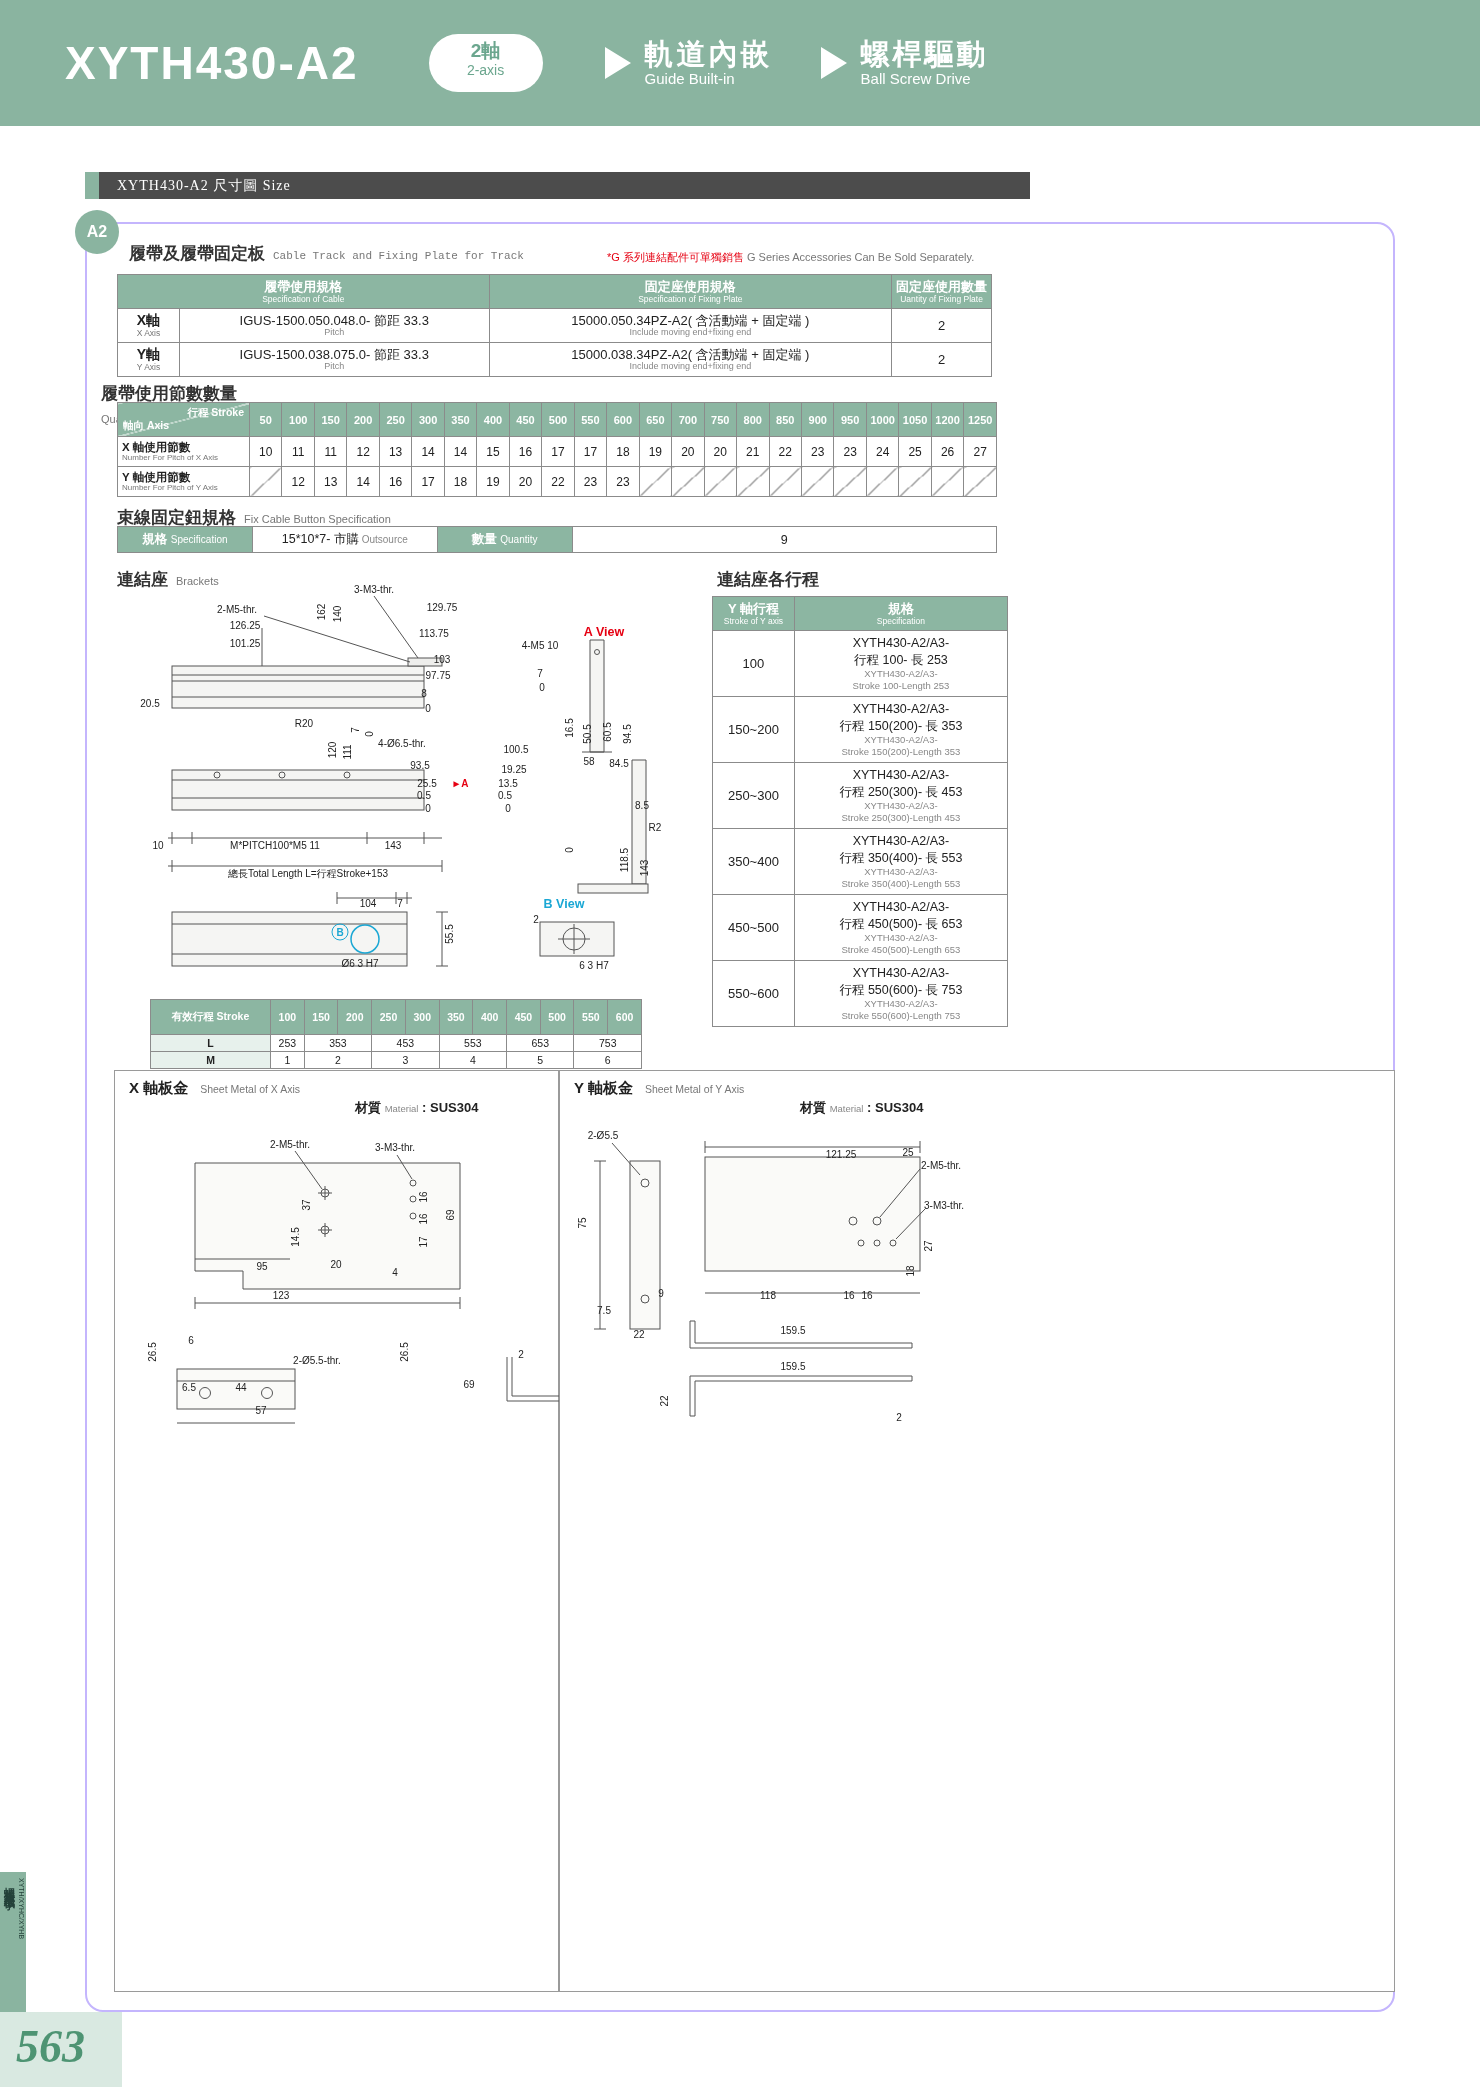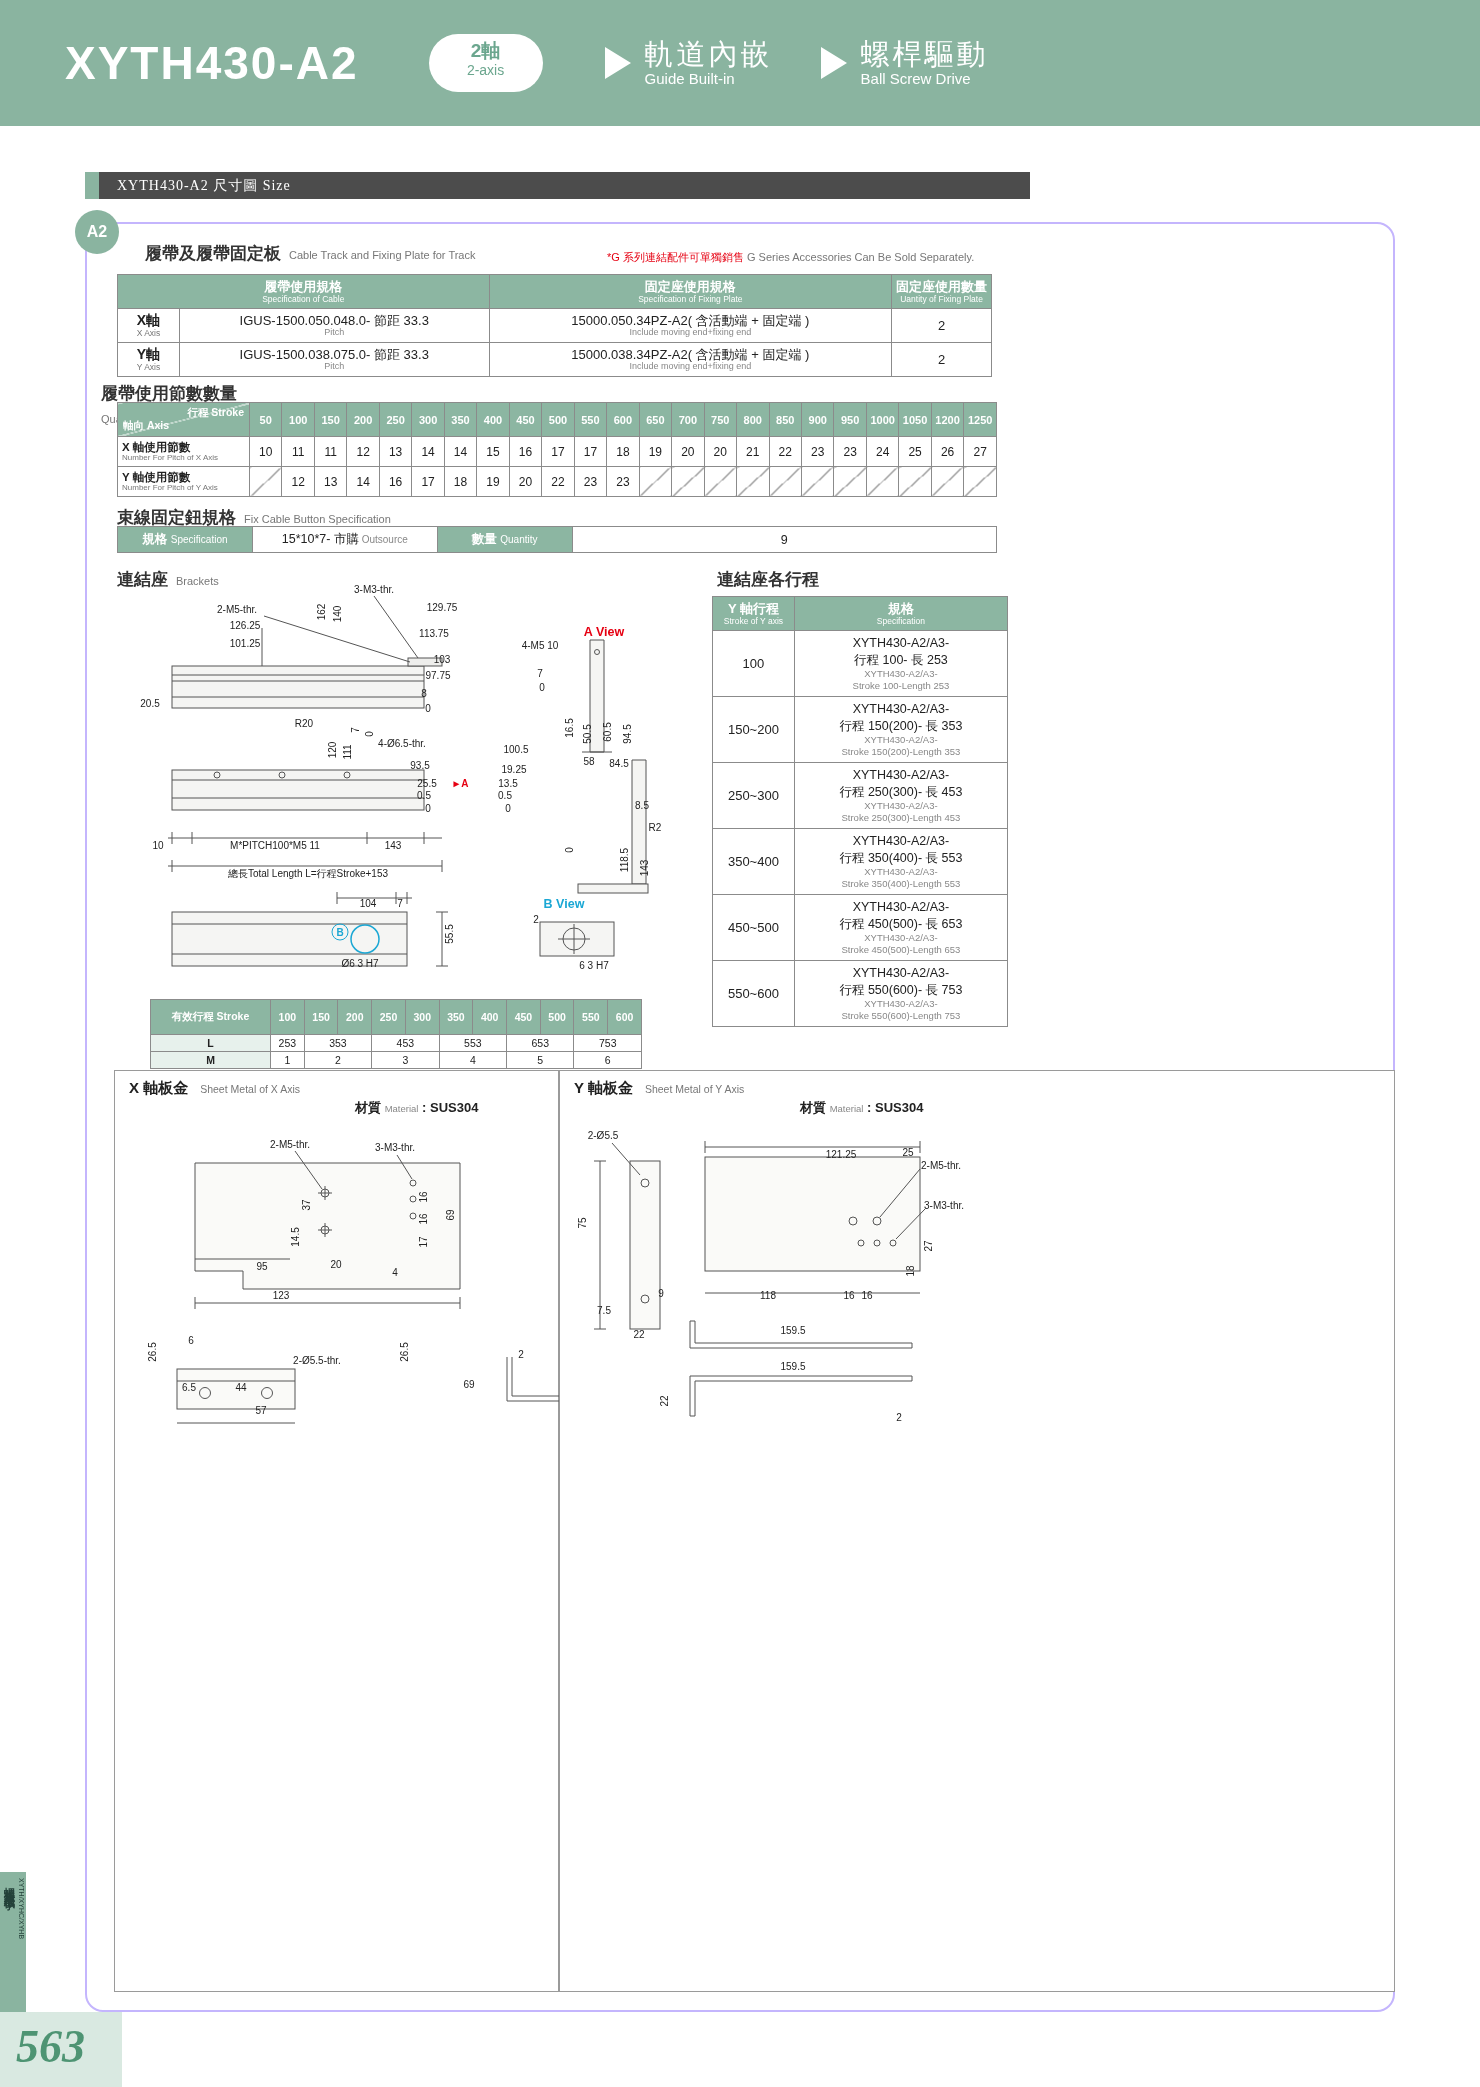--- a/index.html
+++ b/index.html
@@ -8,21 +8,21 @@
 
 
 .banner{position:absolute;left:0;top:0;width:1480px;height:126px;background:#8ab4a0;display:flex;align-items:center;}
 .model{margin-left:65px;font-size:46px;font-weight:bold;color:#fff;letter-spacing:2px;}
 .axis-badge{margin-left:70px;width:114px;height:58px;background:#fff;border-radius:29px;text-align:center;padding-top:6px;flex:none;}
 .axis-badge .zh{font-size:19px;font-weight:bold;color:#6ba68e;line-height:1.2;}
 .axis-badge .en{font-size:14px;color:#6ba68e;line-height:1.1;}
 .tri{width:0;height:0;border-left:26px solid #fff;border-top:16px solid transparent;border-bottom:16px solid transparent;margin-left:62px;flex:none;}
 .tri.t2{margin-left:48px;}
 .feat{margin-left:14px;color:#fff;}
-.feat .zh{font-size:29px;font-weight:normal;letter-spacing:3px;line-height:1.15;}
+.feat .zh{font-size:29px;font-weight:bold;letter-spacing:3px;line-height:1.15;}
 .feat .en{font-size:15px;line-height:1.1;}
 
 
 .size-bar{position:absolute;left:85px;top:172px;width:945px;height:27px;background:#4c4c4c;color:#fff;display:flex;align-items:center;}
 .size-bar .sq{width:14px;height:27px;background:#8ab4a0;flex:none;}
 .size-bar .txt{margin-left:18px;font-family:"Liberation Serif",serif;font-size:14px;letter-spacing:1px;}
 
 
 .main-box{position:absolute;left:85px;top:222px;width:1310px;height:1790px;border:2px solid #c4b5fd;border-radius:18px;background:#fff;}
 .a2-badge{position:absolute;left:-12px;top:-14px;width:44px;height:44px;border-radius:50%;background:#8ab4a0;color:#fff;font-size:16px;font-weight:bold;display:flex;align-items:center;justify-content:center;}
@@ -129,21 +129,21 @@
   </header>
 
   <div class="size-bar">
     <span class="sq"></span>
     <span class="txt">XYTH430-A2 尺寸圖 Size</span>
   </div>
 
   <div class="main-box">
     <div class="a2-badge">A2</div>
 
-    <div class="sec-title" style="left:58px;top:18px;">
+    <div class="sec-title" style="left:42px;top:18px;font-family:Liberation Mono, monospace;">
       <span class="zh">履帶及履帶固定板</span>
       <span class="en">Cable Track and Fixing Plate for Track</span>
     </div>
     <div class="note">
       <span class="r">*G 系列連結配件可單獨銷售</span>
       <span class="g"> G Series Accessories Can Be Sold Separately.</span>
     </div>
 
     <table class="cable" style="left:30px;top:50px;width:875px;">
       <colgroup>

